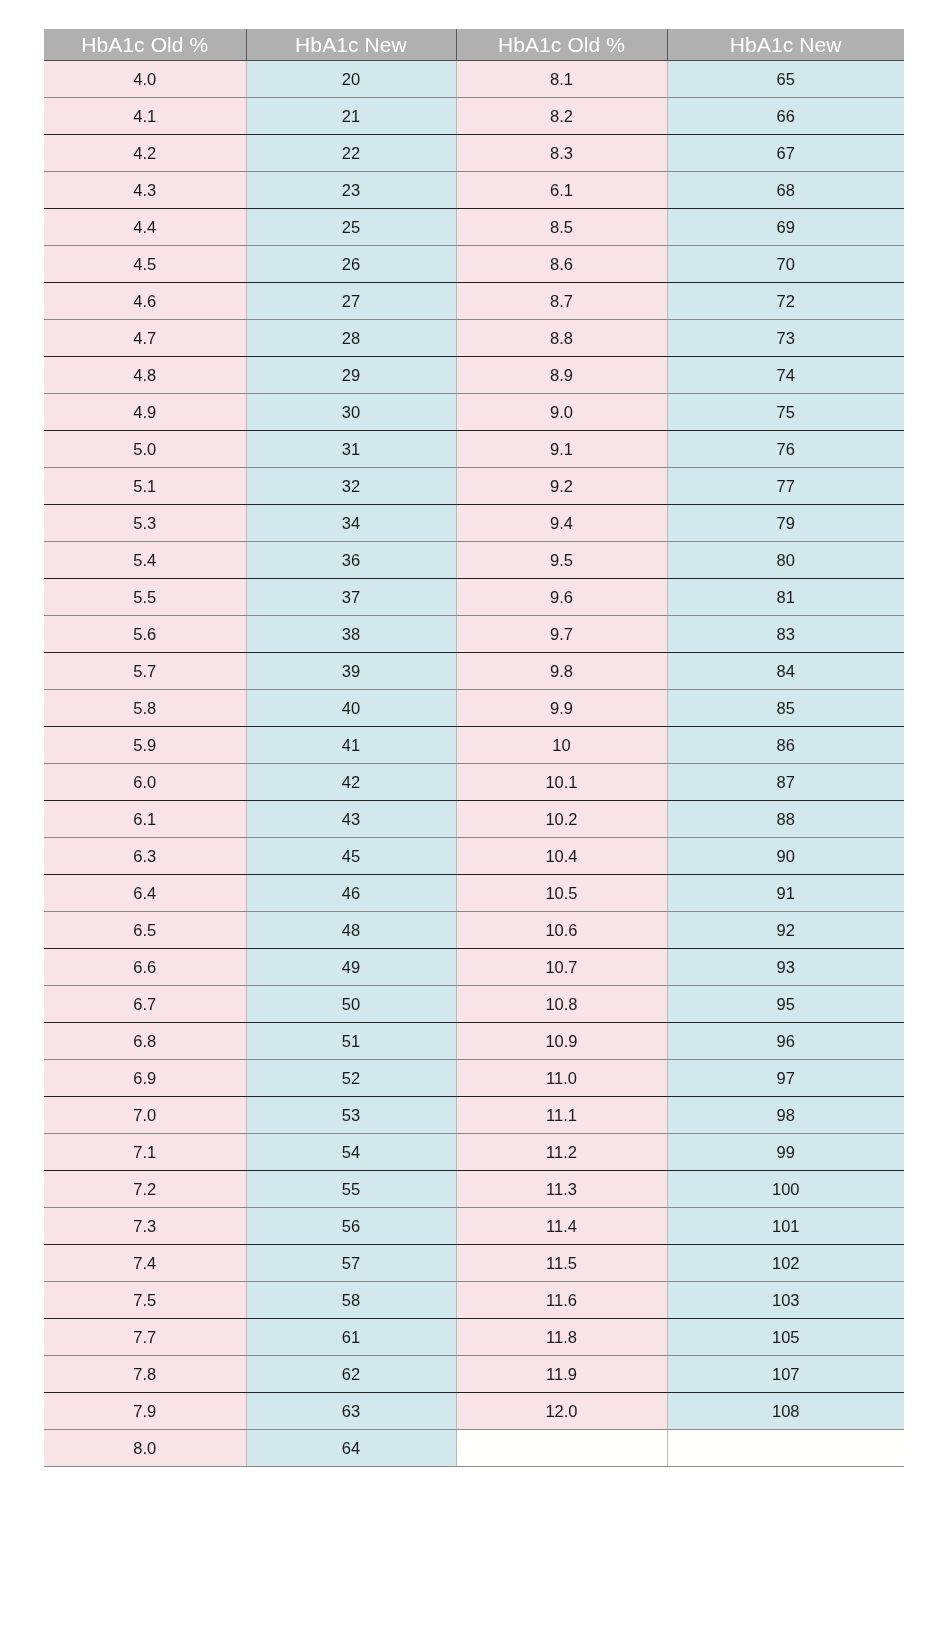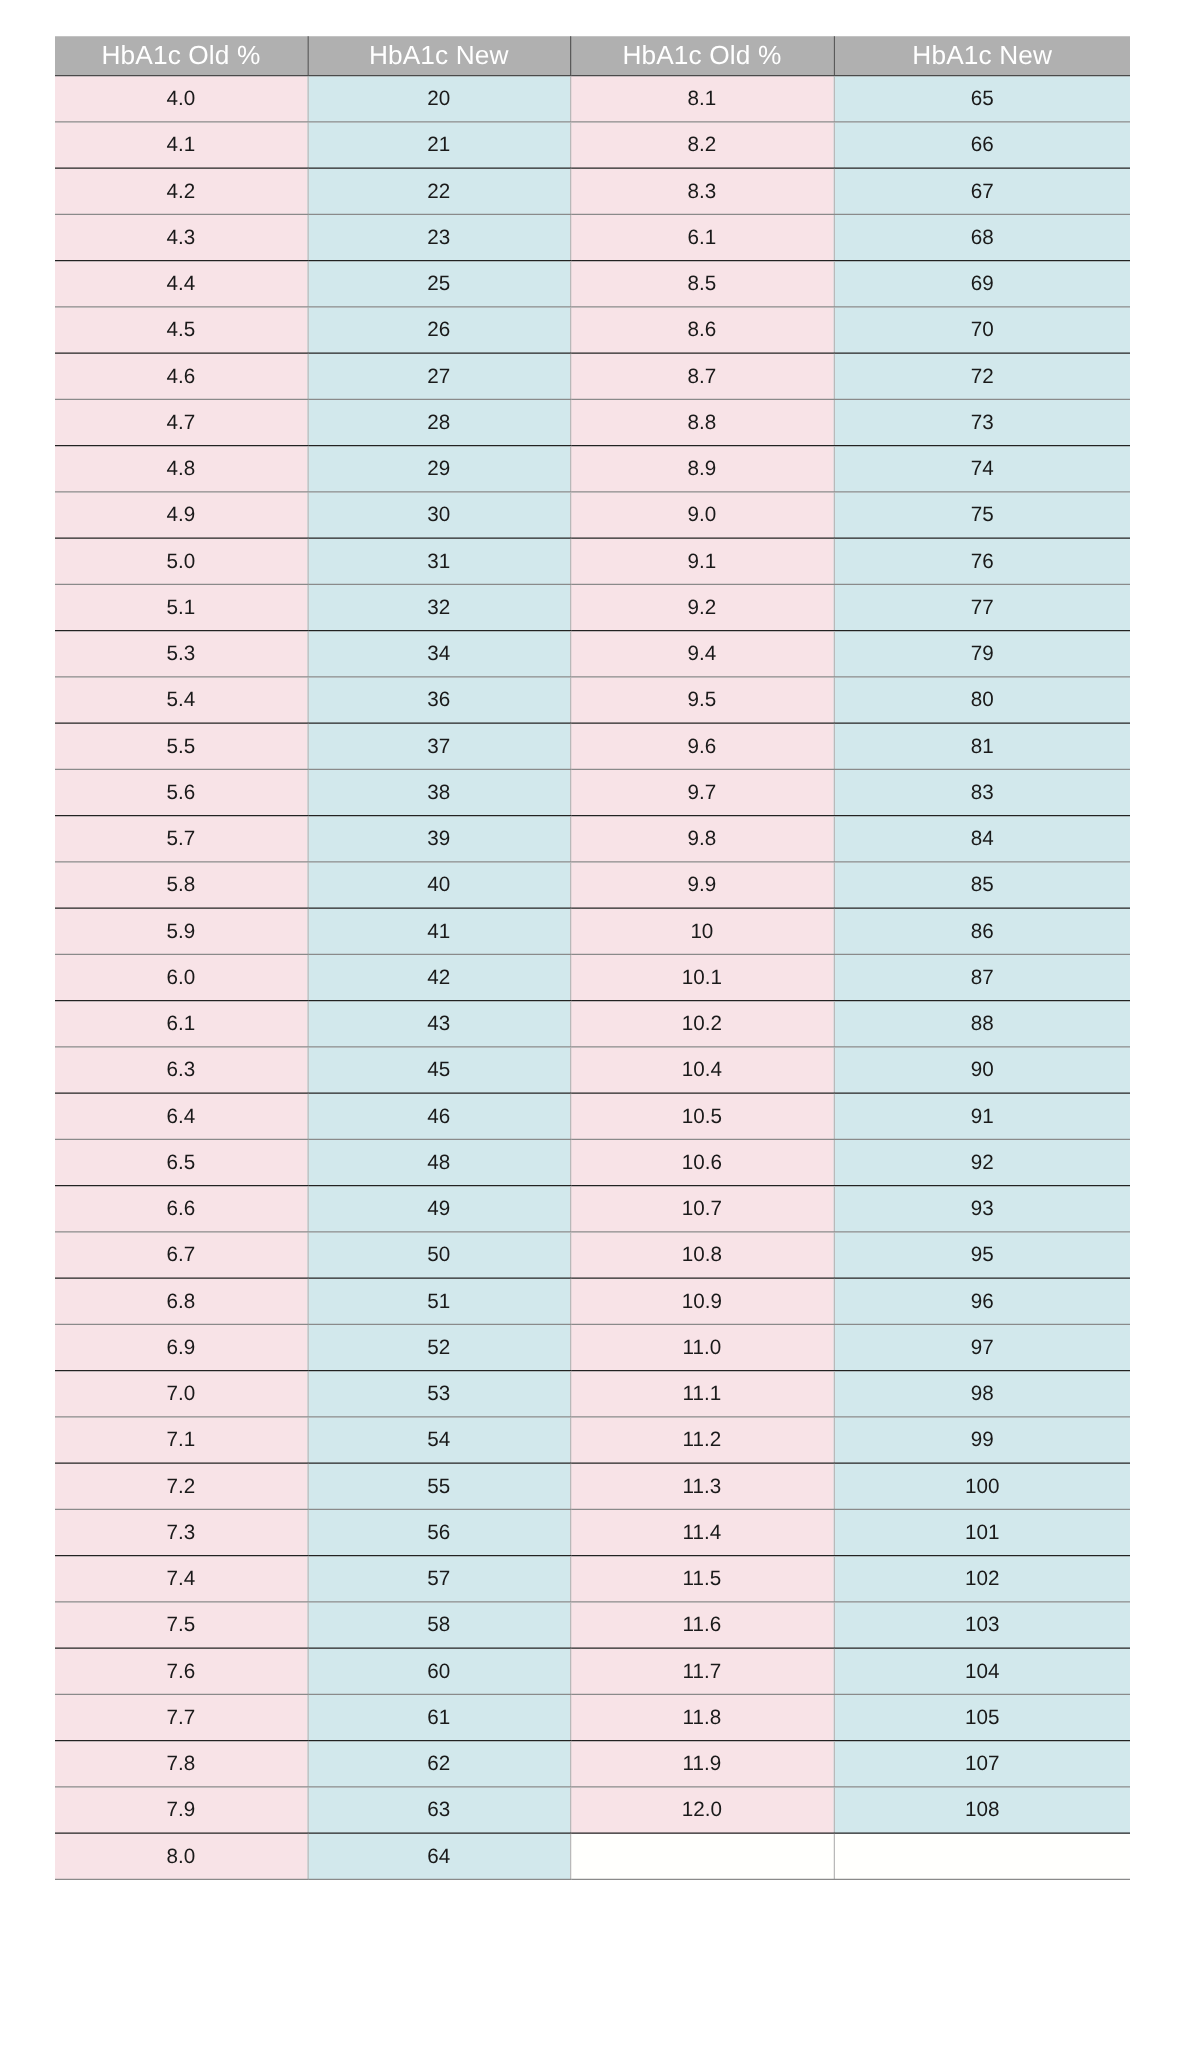--- a/index.html
+++ b/index.html
@@ -281,26 +281,20 @@
           <td class="pink">11.5</td>
           <td class="blue">102</td>
         </tr>
         <tr>
           <td class="pink">7.5</td>
           <td class="blue">58</td>
           <td class="pink">11.6</td>
           <td class="blue">103</td>
         </tr>
         <tr>
-          <td class="pink">7.6</td>
-          <td class="blue">60</td>
-          <td class="pink">11.7</td>
-          <td class="blue">104</td>
-        </tr>
-        <tr>
           <td class="pink">7.7</td>
           <td class="blue">61</td>
           <td class="pink">11.8</td>
           <td class="blue">105</td>
         </tr>
         <tr>
           <td class="pink">7.8</td>
           <td class="blue">62</td>
           <td class="pink">11.9</td>
           <td class="blue">107</td>

